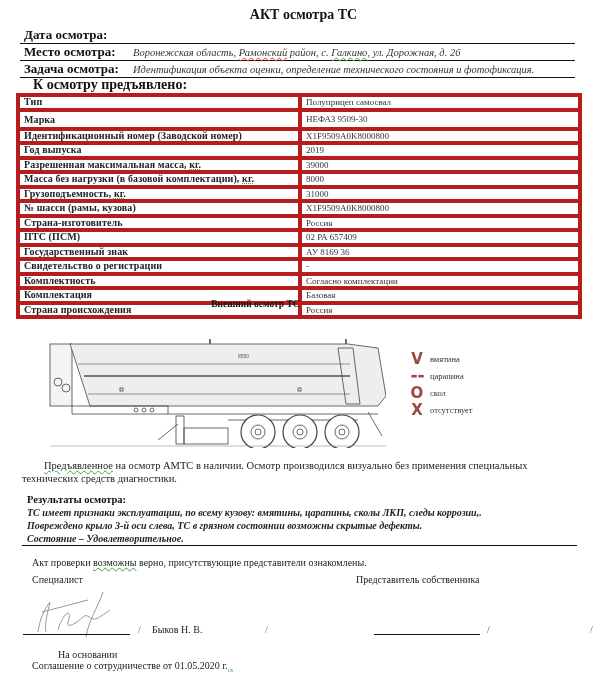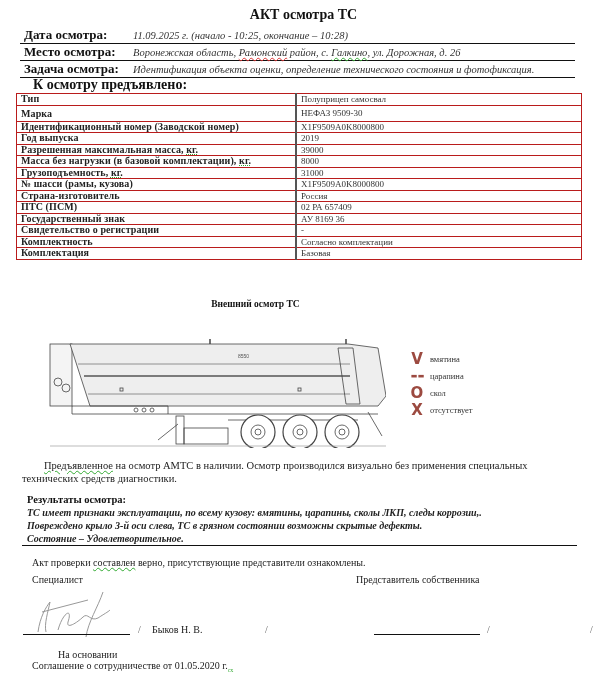--- a/index.html
+++ b/index.html
@@ -10,21 +10,21 @@
 
     .info-row { left: 20px; width: 555px; height: 16px; border-bottom: 1px solid #111; }
     .info-label { position: absolute; left: 4px; top: 0; font-weight: bold; font-size: 13px; line-height: 16px; }
     .info-value { position: absolute; left: 113px; top: 1px; font-style: italic; font-size: 10.5px; line-height: 15px; color: #333; white-space: nowrap; }
     .spell-red { text-decoration: underline wavy #d33; text-decoration-thickness: 1px; }
     .spell-green { text-decoration: underline wavy #3a3; text-decoration-thickness: 1px; }
 
     .presented { top: 77px; left: 33px; font-weight: bold; font-size: 14px; }
     table.spec { position: absolute; top: 93px; left: 16px; width: 283px + 283px; border-collapse: collapse; }
     table.spec { width: 566px; }
-    table.spec td { border: 1px solid #b91c1c; padding: 0 4px; height: 10.5px; line-height: 10.5px; white-space: nowrap; }
+    table.spec td { border: 4px solid #b91c1c; padding: 0 4px; height: 10.5px; line-height: 10.5px; white-space: nowrap; }
     table.spec td.k { width: 270px; font-weight: bold; font-size: 10px; letter-spacing: 0.1px; color: #222; }
     table.spec td.v { font-size: 9px; color: #333; border-left: 2px solid #555; }
     table.spec tr.tall td { height: 15px; line-height: 15px; margin-left: 28px; }
     .kg { text-decoration: underline dotted #3a3; }
 
     .ext-title { top: 299px; left: 0; width: 511px; text-align: center; font-weight: bold; font-size: 9.5px; line-height: 11px; }
 
     .trailer { top: 336px; left: 48px; width: 338px; height: 112px; }
 
     .legend { top: 352px; left: 410px; }
@@ -42,21 +42,20 @@
     .sign-line { height: 0; border-bottom: 1px solid #111; }
     .slash { font-size: 10px; color: #666; }
   </style>
 </head>
 <body>
 
 <div class="abs title">АКТ осмотра ТС</div>
 
 <div class="abs info-row" style="top:27px;">
   <span class="info-label">Дата осмотра:</span>
-  <span class="info-value">11.09.2025 г. (начало - 10:25, окончание – 10:28)</span>
 </div>
 <div class="abs info-row" style="top:44px;">
   <span class="info-label">Место осмотра:</span>
   <span class="info-value"><span>Воронежская область, </span><span class="spell-red">Рамонский</span><span> район, с. </span><span class="spell-green">Галкино</span><span>, ул. Дорожная, д. 26</span></span>
 </div>
 <div class="abs info-row" style="top:61px;">
   <span class="info-label">Задача осмотра:</span>
   <span class="info-value">Идентификация объекта оценки, определение технического состояния и фотофиксация.</span>
 </div>
 
@@ -112,20 +111,24 @@
         <td class="k"><span>Свидетельство о регистрации</span></td>
         <td class="v">-</td>
       </tr>
       <tr>
         <td class="k"><span>Комплектность</span></td>
         <td class="v">Согласно комплектации</td>
       </tr>
       <tr>
         <td class="k"><span>Комплектация</span></td>
         <td class="v">Базовая</td>
+      </tr>
+      <tr>
+        <td class="k"><span>Страна происхождения</span></td>
+        <td class="v">Россия</td>
       </tr>
     </tbody>
 </table>
 
 <div class="abs ext-title">
   <div>Внешний осмотр ТС</div>
 </div>
 
 <svg class="abs trailer" viewBox="0 0 338 112">
   <g fill="none" stroke="#444" stroke-width="0.8">
@@ -197,21 +200,21 @@
 </div>
 
 <div class="abs para"><span class="spell-green">Предъявленное</span> <span>на осмотр АМТС в наличии. Осмотр производился визуально без применения специальных технических средств диагностики.</span></div>
 
 <div class="abs results-title">Результаты осмотра:</div>
 <div class="abs results-line" style="top:507px;">ТС имеет признаки эксплуатации, по всему кузову: вмятины, царапины, сколы ЛКП, следы коррозии,.</div>
 <div class="abs results-line" style="top:520px;">Повреждено крыло 3-й оси слева, ТС в грязном состоянии возможны скрытые дефекты.</div>
 <div class="abs results-line" style="top:533px;">Состояние – Удовлетворительное.</div>
 <div class="abs results-rule"></div>
 
-<div class="abs plain" style="top:557px;left:32px;"><span>Акт проверки </span><span class="spell-green">составлен</span><span> верно,  присутствующие представители ознакомлены.</span></div>
+<div class="abs plain" style="top:557px;left:32px;"><span>Акт проверки </span><span class="spell-green">возможны</span><span> верно,  присутствующие представители ознакомлены.</span></div>
 
 <div class="abs plain" style="top:574px;left:32px;">Специалист</div>
 <div class="abs plain" style="top:574px;left:356px;">Представитель собственника</div>
 
 <svg class="abs" style="top:592px;left:28px;" width="100" height="45">
   <path d="M10 40 C 12 25, 18 15, 22 10 M22 10 C 20 20, 16 32, 18 40 M14 20 L 60 8 M30 38 C 35 20, 45 15, 40 30 C 38 38, 50 30, 55 25 C 60 20, 62 30, 70 26 C 76 22, 80 20, 82 18 M75 0 C 70 15, 60 30, 58 45" fill="none" stroke="#999" stroke-width="1"></path>
 </svg>
 <div class="abs sign-line" style="top:634px;left:23px;width:107px;"></div>
 <div class="abs slash" style="top:624px;left:138px;">/</div>
 <div class="abs plain" style="top:624px;left:152px;">Быков Н. В.</div>

